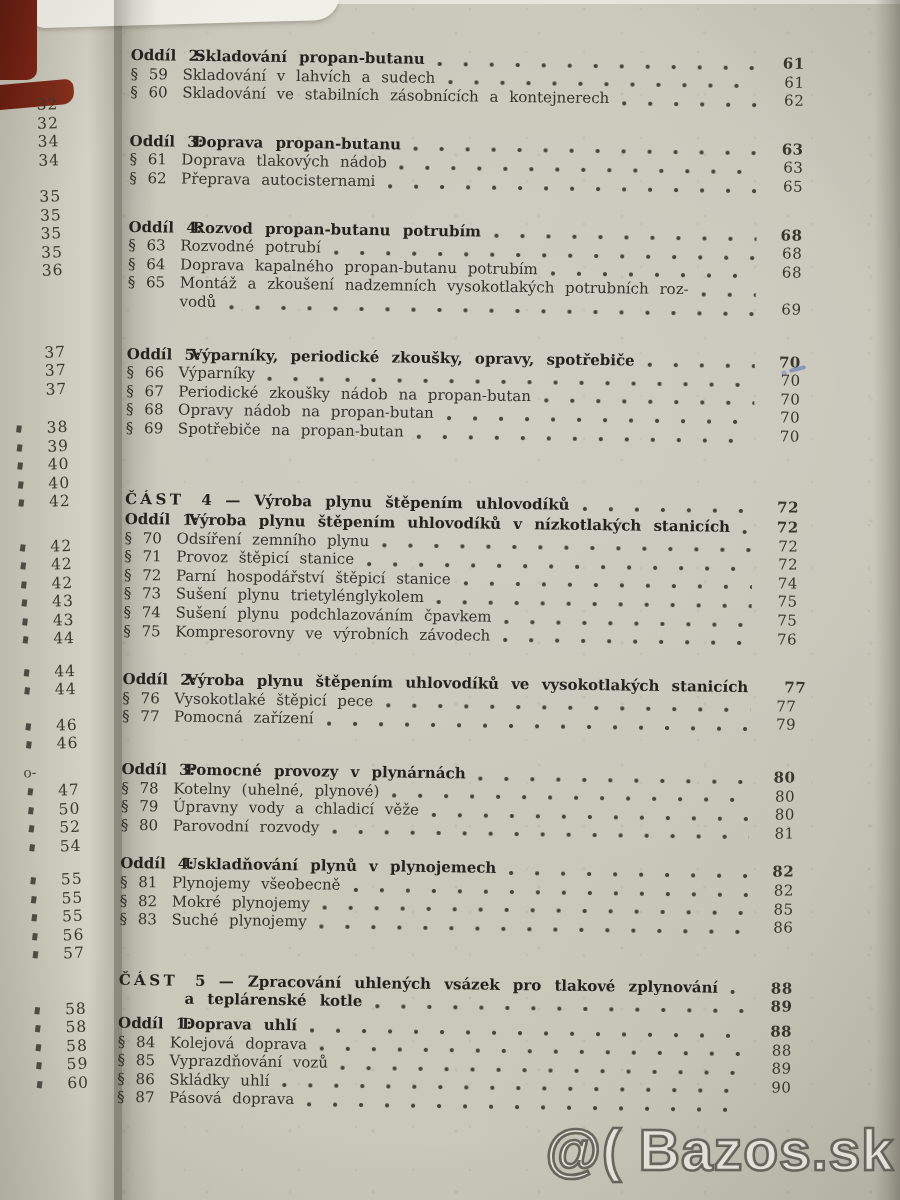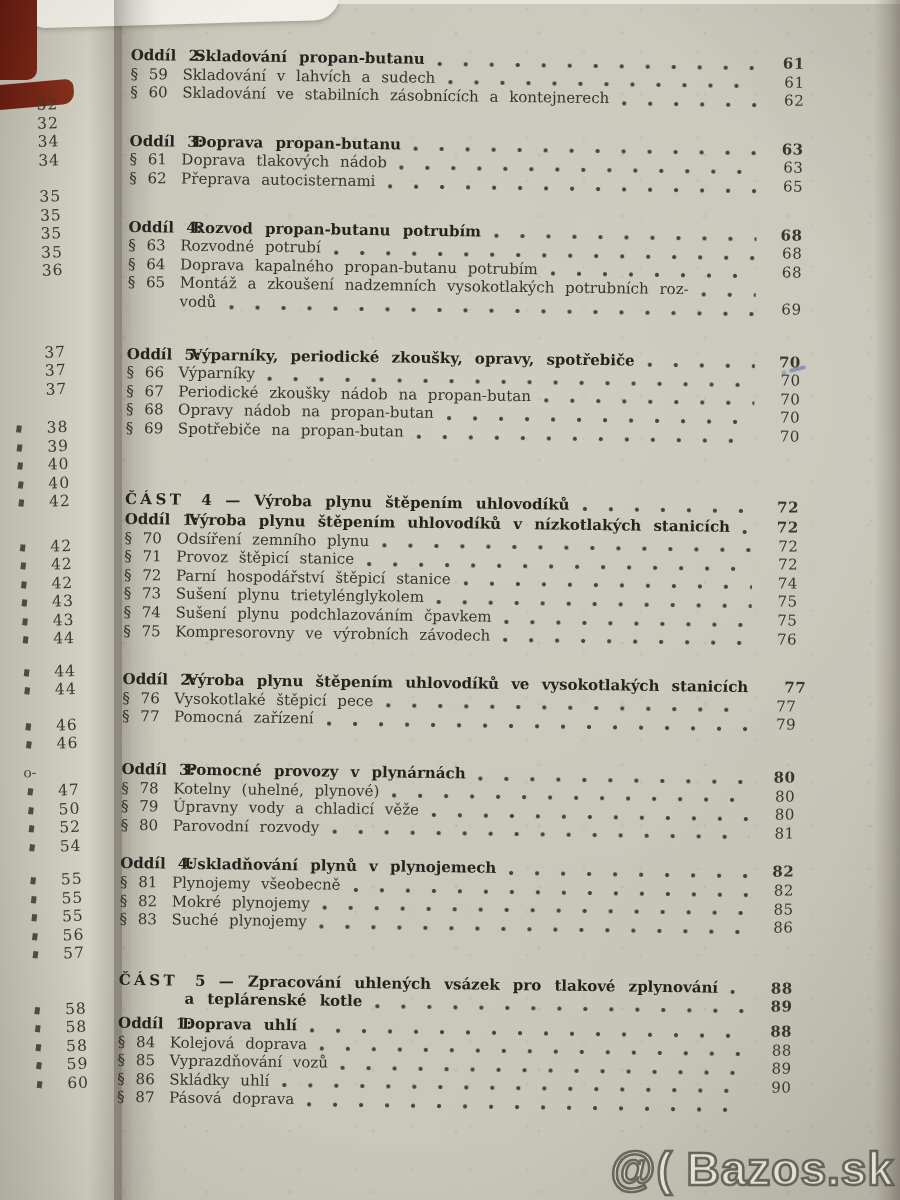--- a/index.html
+++ b/index.html
@@ -57,23 +57,23 @@
   .row .indent2{flex:none;width:66px;}
   .g-sec{margin-top:30px;}
   .g-sec-b{margin-top:34px;}
   .g-sec-sm{margin-top:20px;}
   .g-part{margin-top:52px;}
   .g-part-b{margin-top:42px;}
   .g-tight{margin-top:2px;}
   .g-tight2{margin-top:6px;}
 
   
-  .watermark{position:absolute;right:6px;bottom:4px;
+  .watermark{position:absolute;right:6px;bottom:17px;
     font-family:"Liberation Sans","DejaVu Sans",sans-serif;font-weight:bold;
-    font-size:46px;letter-spacing:1px;color:rgba(234,232,224,.92);
+    font-size:57px;letter-spacing:1px;color:rgba(234,232,224,.92);
     -webkit-text-stroke:2.6px rgba(86,83,75,.85);
     text-shadow:0 0 2px rgba(86,83,75,.55);}
 </style>
 </head>
 <body>
 
 <div class="left-strip"></div>
 <div class="white-strip"></div>
 <div class="top-line"></div>
 <div class="red-corner-a"></div>

